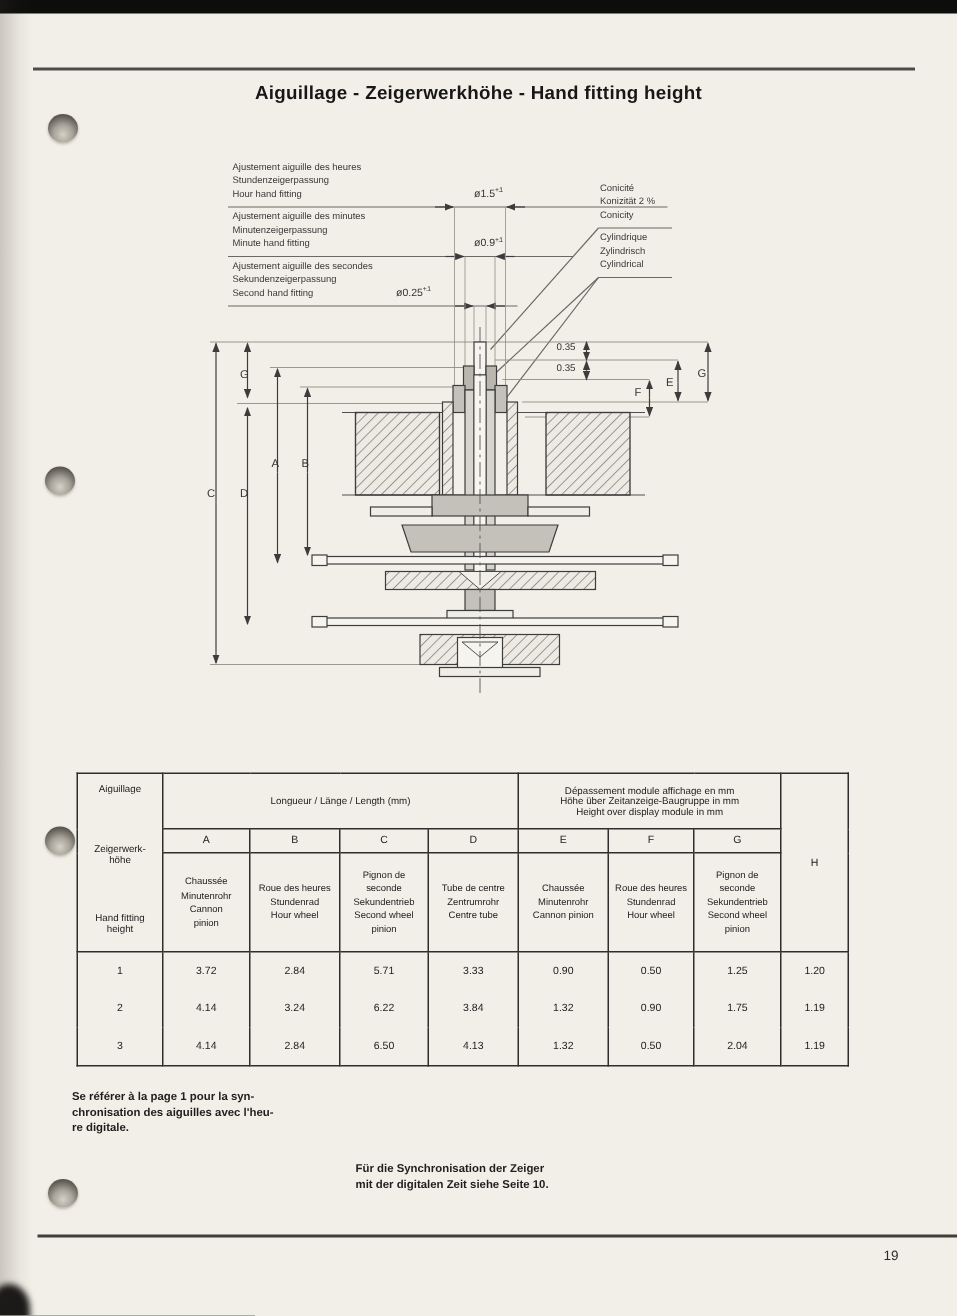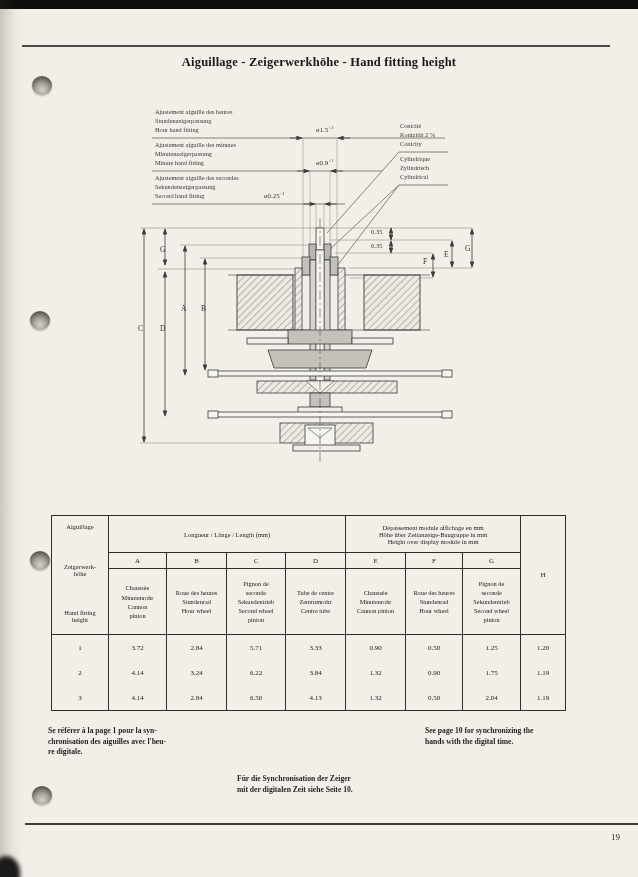--- a/index.html
+++ b/index.html
@@ -1,30 +1,30 @@
 <!DOCTYPE html>
 <html><head>
 <meta charset="utf-8">
 <style>
   html,body{margin:0;padding:0;background:#777;}
   .page{position:relative;width:638px;height:877px;background:#f2efe8;overflow:hidden;
-        font-family:Liberation Serif, serif;color:#222;}
+        font-family:Liberation Sans, sans-serif;color:#222;}
   .topbar{position:absolute;left:0;top:0;width:638px;height:9px;background:#0d0d0c;}
   .leftshadow{position:absolute;left:0;top:0;width:22px;height:877px;
         background:linear-gradient(90deg,rgba(60,55,45,.22),rgba(60,55,45,.05) 60%,transparent);}
   .corner-smudge{position:absolute;left:-6px;top:856px;width:26px;height:30px;background:#1b1a18;
         border-radius:50% 60% 10% 50%;filter:blur(2px);}
   .rule-top{position:absolute;left:22px;top:45px;width:588px;height:2px;background:#4e4c49;}
   .rule-bottom{position:absolute;left:25px;top:823px;width:613px;height:2px;background:#3f3e3b;}
   .title{position:absolute;left:0;top:55px;width:638px;text-align:center;
         font-size:12.5px;font-weight:bold;letter-spacing:.2px;color:#171717;}
   .hole{position:absolute;width:20px;height:19px;border-radius:50%;
         background:radial-gradient(circle at 50% 72%,#d6d1c6 0%,#a7a39a 38%,#615e57 72%,#403e39 100%);
         box-shadow:0 1px 2px rgba(0,0,0,.25);}
-  .pagenum{position:absolute;left:611px;top:832px;font-size:9px;color:#2a2a2a;text-align:center;}
+  .pagenum{position:absolute;left:589px;top:832px;font-size:9px;color:#2a2a2a;text-align:center;}
 
   
   .dlab{position:absolute;font-size:6.3px;line-height:9px;color:#3a3a3a;white-space:nowrap;}
   .dia{position:absolute;font-size:7px;color:#333;white-space:nowrap;}
   .tol{font-size:4.5px;position:relative;top:-3px;letter-spacing:-.5px;}
   .dletter{position:absolute;font-size:7.5px;color:#333;}
   .d035{position:absolute;font-size:6.5px;color:#333;}
   svg.diagram{position:absolute;left:130px;top:100px;}
 
   
@@ -329,18 +329,16 @@
           <td>1.19</td>
     </tr>
   </tbody>
     </table>
 
   <div class="foot pre" style="left:48px;width:180px;">Se référer à la page 1 pour la syn-
 chronisation des aiguilles avec l'heu-
 re digitale.</div>
   <div class="foot pre" style="left:237px;width:180px;margin-top:48px;">Für die Synchronisation der Zeiger
 mit der digitalen Zeit siehe Seite 10.</div>
-  <div class="foot pre" style="left:425px;width:170px;">See page 10 for synchronizing the
-hands with the digital time.</div>
 
   <div class="rule-bottom"></div>
   <div class="pagenum">19</div>
 </div>
 
 </body></html>

